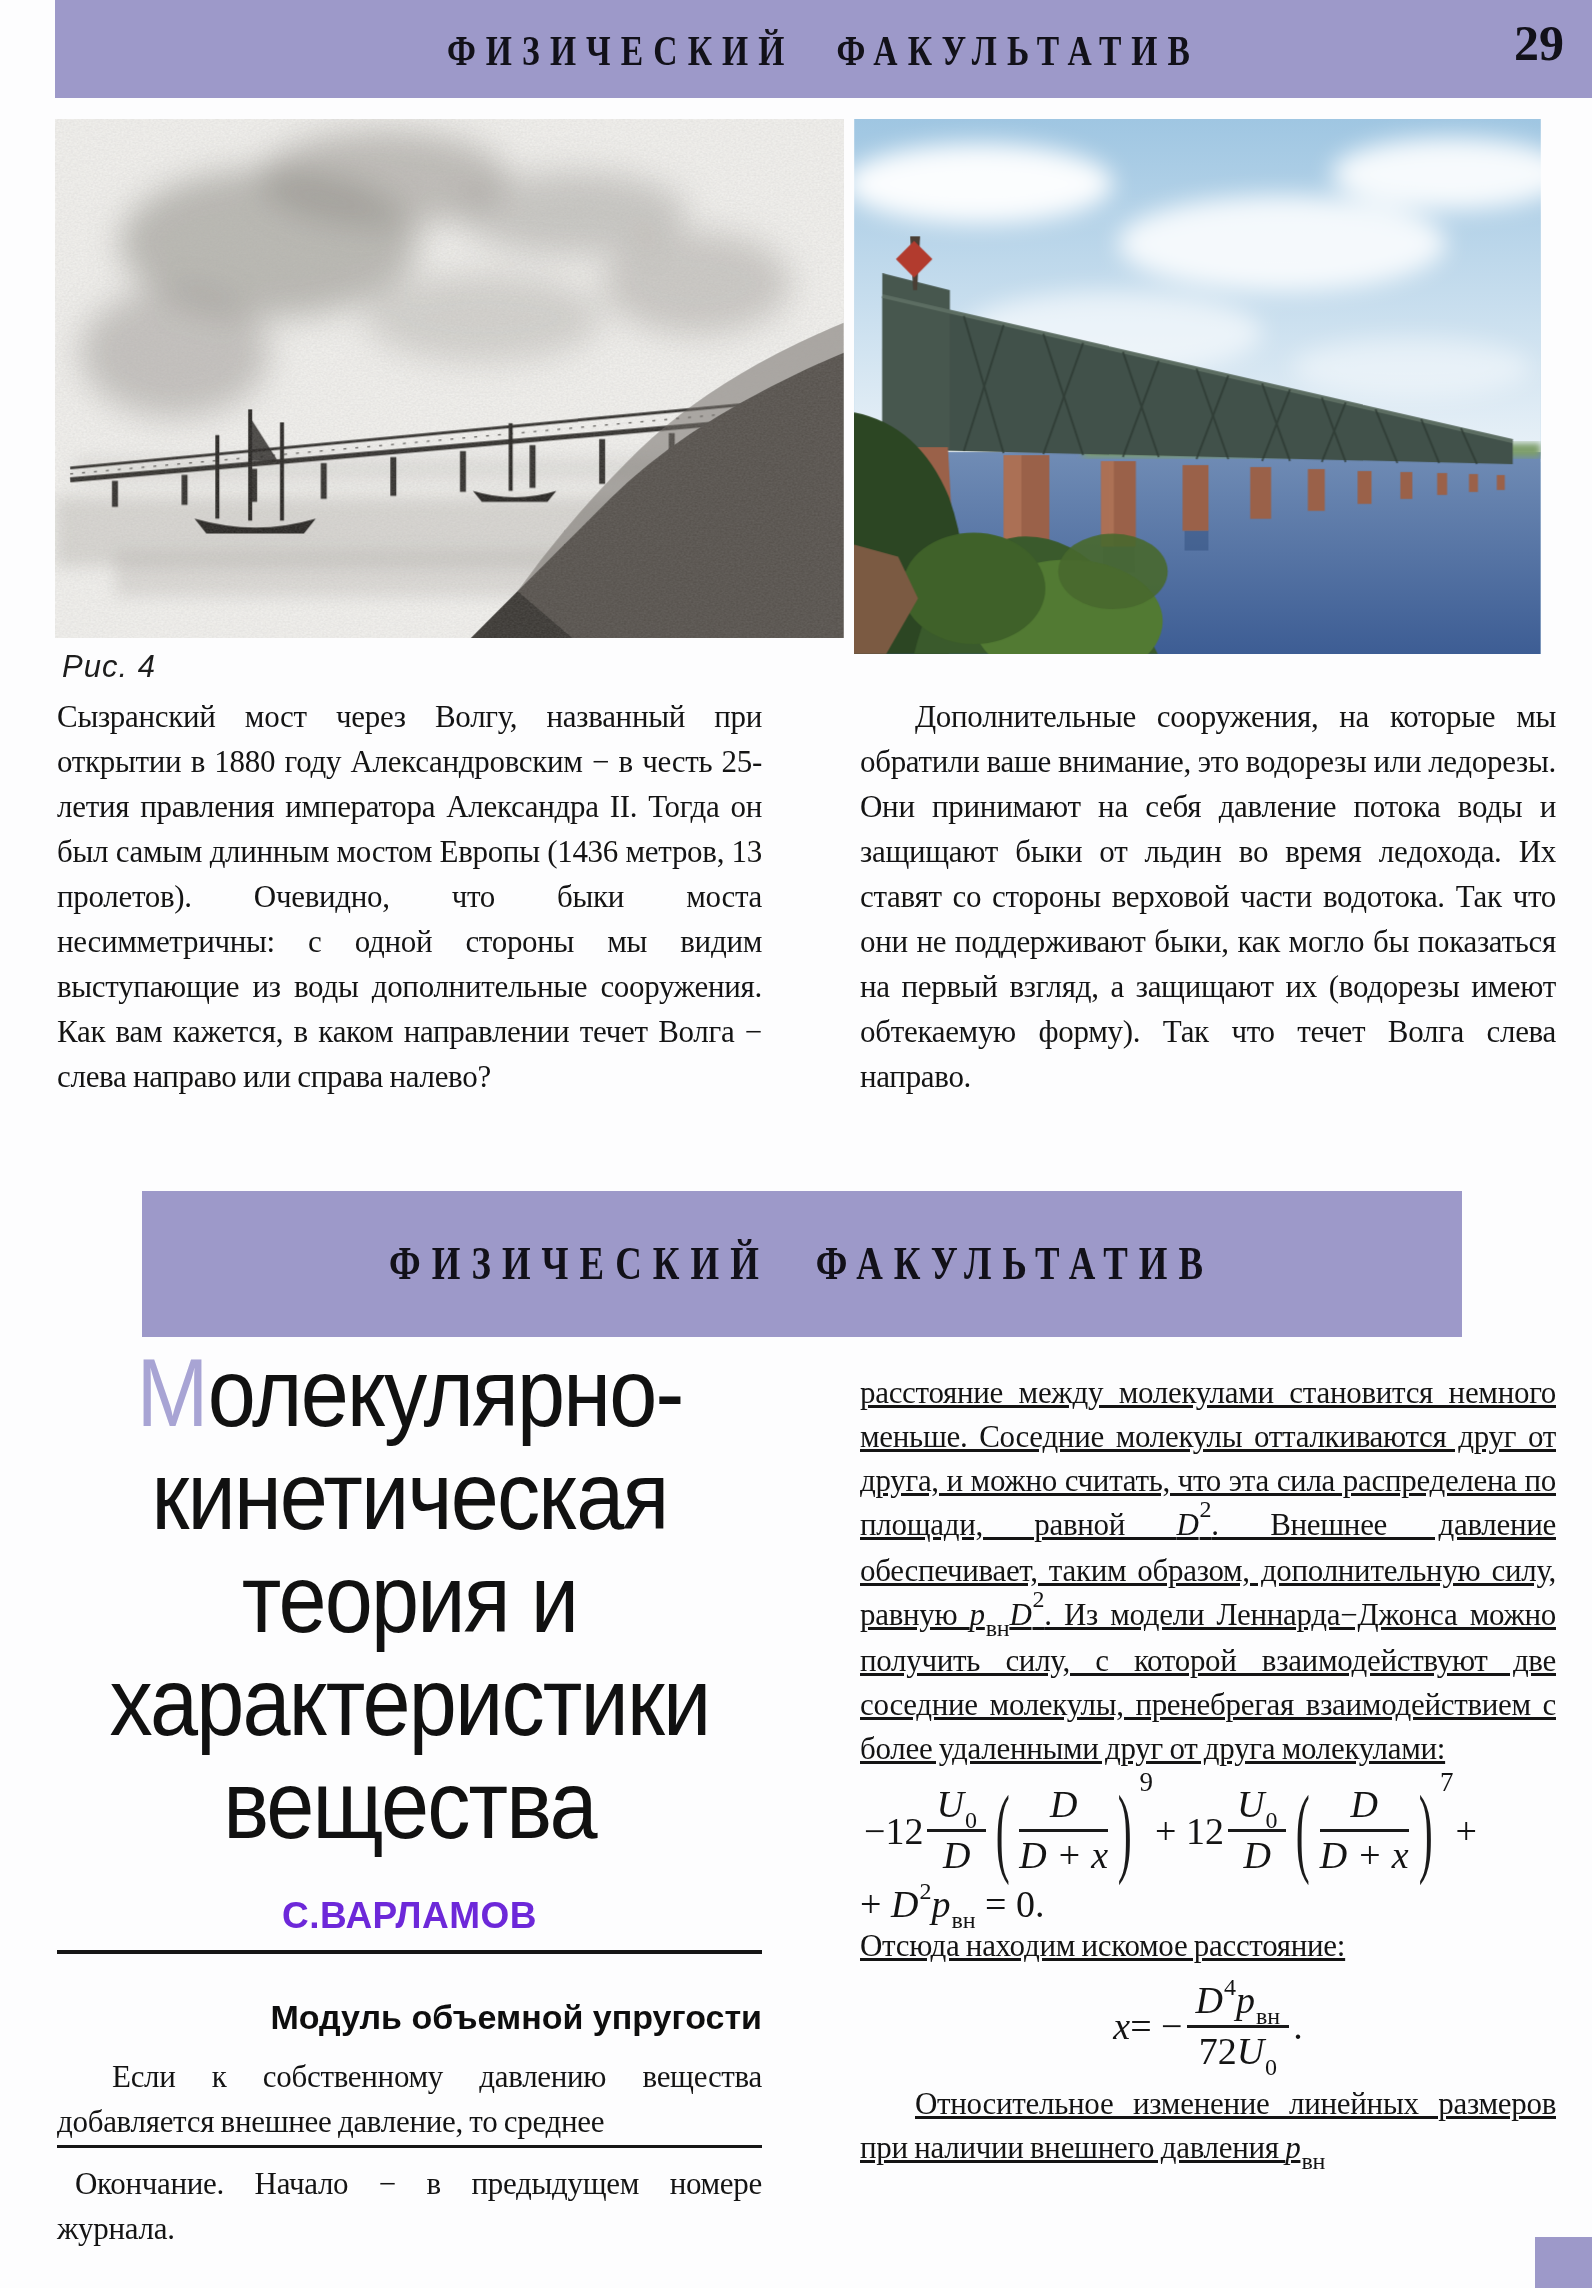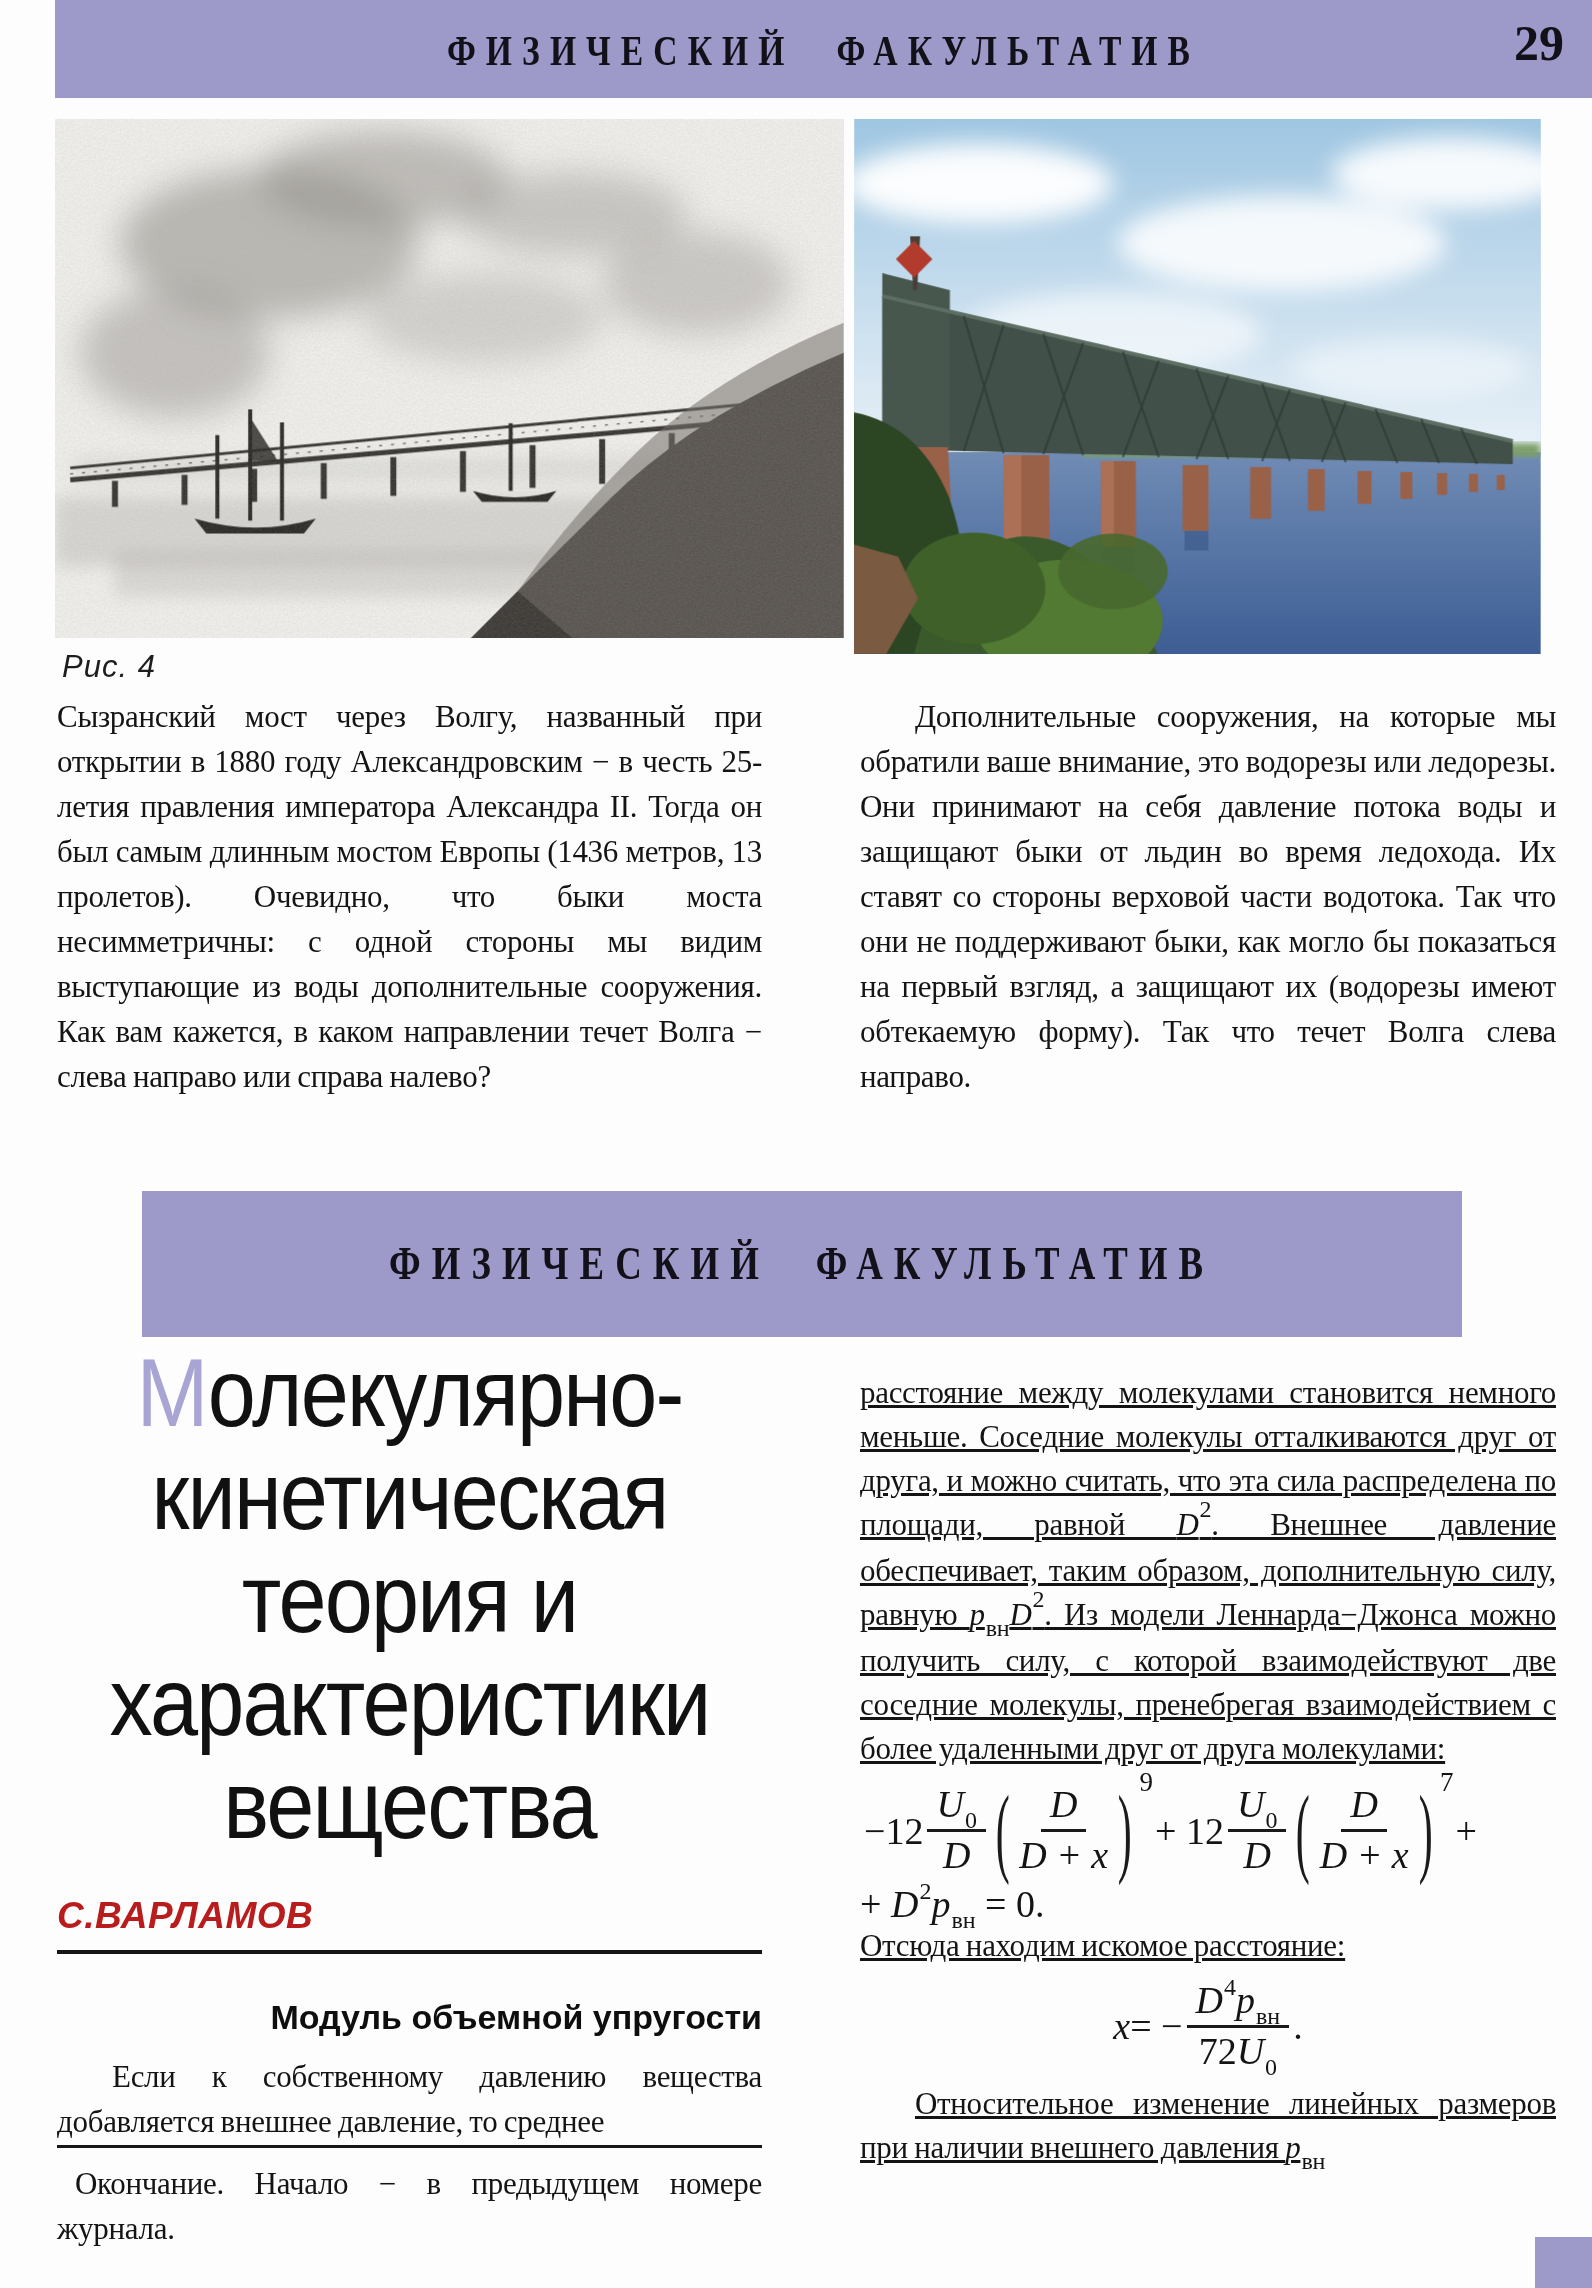--- a/index.html
+++ b/index.html
@@ -53,23 +53,23 @@
   
   .title{
     left:57px;top:1341px;width:705px;margin:0;text-align:center;
     font-family:"Liberation Sans",sans-serif;font-weight:400;
     font-size:96px;line-height:103px;letter-spacing:-2px;color:#111;
     transform:scaleX(.9);transform-origin:50% 0;
   }
   .title .tline{display:block;}
   .tinitial{color:#a8a4d4;}
   .author{
-    left:57px;top:1895px;width:705px;text-align:left;
-    font-family:"Liberation Sans",sans-serif;font-weight:700;font-style:italic;
-    font-size:37px;color:#b91c1c;letter-spacing:0.5px;
+    left:57px;top:1895px;width:705px;text-align:center;
+    font-family:"Liberation Sans",sans-serif;font-weight:700;
+    font-size:37px;color:#6d28d9;letter-spacing:0.5px;
   }
   .rule{left:57px;top:1950px;width:705px;height:4px;background:#161616;}
   .rule.thin{top:2145px;height:3px;}
   .subhead{
     left:57px;top:1998px;width:705px;margin:0;text-align:right;
     font-family:"Liberation Sans",sans-serif;font-weight:700;font-size:34px;color:#0e0e0e;
   }
   .left-body{left:57px;top:2054px;width:705px;text-indent:55px;}
   .footnote{left:57px;top:2161px;width:705px;text-indent:18px;}
 
@@ -77,21 +77,21 @@
   .right-lower{left:860px;top:1371px;width:696px;}
   .jp{margin:0;font-size:31px;line-height:44px;text-align:justify;
       letter-spacing:-0.3px;word-spacing:-1px;color:#141414;text-decoration:underline;}
   .jp.indent{text-indent:55px;}
 
   .v{font-style:italic;font-family:"Liberation Serif",serif;}
   .ssup{font-size:24px;position:relative;top:-18px;margin-left:1px;}
   .ssub{font-size:24px;position:relative;top:11px;margin-left:1px;}
   .exp{font-size:27px;position:relative;top:-48px;margin:0 2px 0 2px;}
   .bp{display:inline-block;transform:scaleY(2.5) scaleX(1.05);font-size:40px;margin:0 6px;color:#1b1b1b;}
-  .frac{display:inline-flex;flex-direction:column;align-items:center;text-align:center;
+  .frac{display:inline-flex;flex-direction:column;text-align:center;
         vertical-align:middle;margin:0 4px;font-size:38px;line-height:1.15;}
   .frac .num{border-bottom:3px solid #1a1a1a;padding:0 9px 2px;}
   .frac .den{padding-top:2px;}
   .formula{display:flex;align-items:center;font-size:38px;font-family:"Liberation Serif",serif;color:#141414;}
   .f1{margin-top:6px;height:107px;padding-left:4px;}
   .f1line2{font-size:38px;font-family:"Liberation Serif",serif;
            padding-right:34px;height:40px;line-height:40px;color:#141414;}
   .f2{justify-content:center;margin-top:8px;margin-bottom:6px;height:100px;}
 
   

